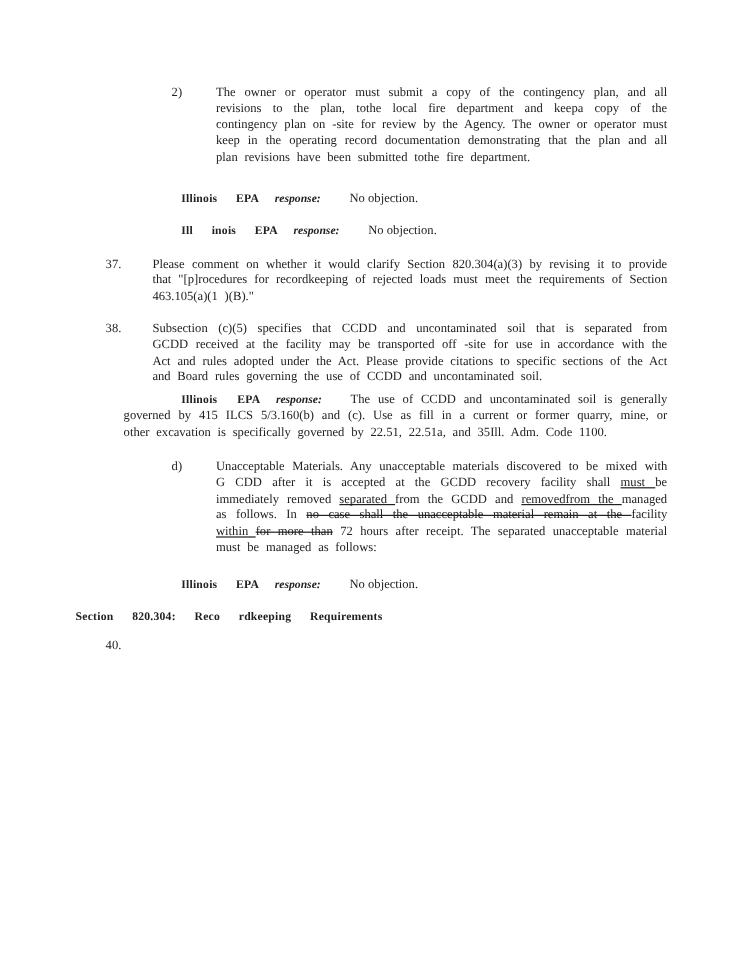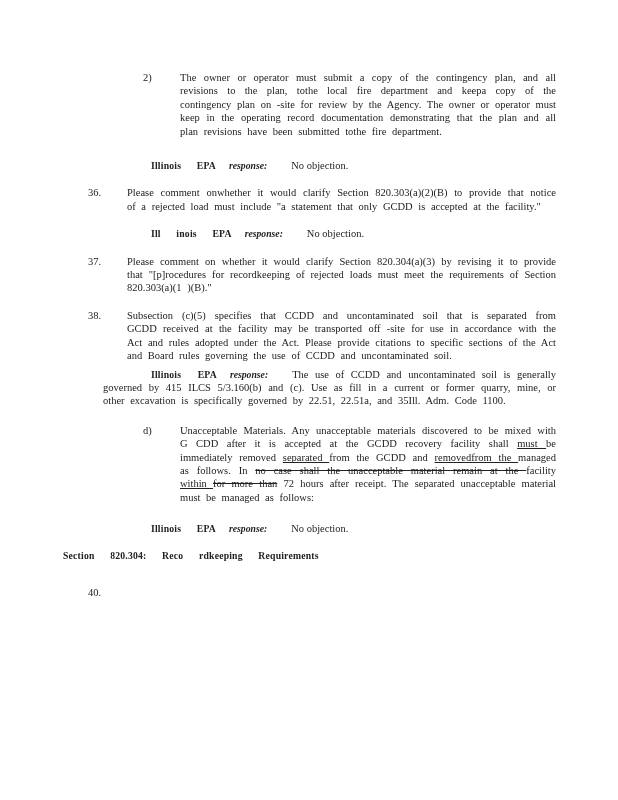--- a/index.html
+++ b/index.html
@@ -51,52 +51,48 @@
   
   .u { text-decoration:underline; text-decoration-skip-ink:none; }
   .s { text-decoration:line-through; }
 
   
   .gap-21 { margin-top:21px; }
   .gap-18 { margin-top:18px; }
   .gap-16 { margin-top:16px; }
   .gap-14 { margin-top:14px; }
   .gap-13 { margin-top:13px; }
-  .gap-12 { margin-top:24px; }
+  .gap-12 { margin-top:11px; }
   .gap-5  { margin-top:5px; }
   .gap-28 { margin-top:28px; }
 </style>
 </head>
 <body>
 
 <div class="page">
   <div class="content">
 
     <div class="subitem block">
       <span class="sub-label">2)</span>
       <span class="sub-body">The owner or operator must submit a copy of the contingency plan, and all revisions to the plan, tothe local fire department and keepa copy of the contingency plan on -site for review by the Agency. The owner or operator must keep in the operating record documentation demonstrating that the plan and all plan revisions have been submitted tothe fire department.</span>
     </div>
 
     <div class="response gap-21">
       <span class="resp-agency">Illinois EPA</span><span class="resp-word">response:</span><span class="resp-text">No objection.</span>
     </div>
 
 
-    <div class="item gap-14">
-      <span class="item-num">36.</span>
-      <span class="item-body">Please comment onwhether it would clarify Section 820.303(a)(2)(B) to provide that notice of a rejected load must include "a statement that only GCDD is accepted at the facility."</span>
-    </div>
 
     <div class="response gap-14">
       <span class="resp-agency">Ill inois EPA</span><span class="resp-word">response:</span><span class="resp-text">No objection.</span>
     </div>
 
     <div class="item gap-14">
       <span class="item-num">37.</span>
-      <span class="item-body">Please comment on whether it would clarify Section 820.304(a)(3) by revising it to provide that "[p]rocedures for recordkeeping of rejected loads must meet the requirements of Section 820.303(a)(1 )(B)."</span>
+      <span class="item-body">Please comment on whether it would clarify Section 820.304(a)(3) by revising it to provide that "[p]rocedures for recordkeeping of rejected loads must meet the requirements of Section 463.105(a)(1 )(B)."</span>
     </div>
 
 
     <div class="item gap-14">
       <span class="item-num">38.</span>
       <span class="item-body">Subsection (c)(5) specifies that CCDD and uncontaminated soil that is separated from GCDD received at the facility may be transported off -site for use in accordance with the Act and rules adopted under the Act. Please provide citations to specific sections of the Act and Board rules governing the use of CCDD and uncontaminated soil.</span>
     </div>
 
     <div class="response-para gap-5">
       <span class="resp-agency">Illinois EPA</span><span class="resp-word">response:</span><span class="resp-text">The use of CCDD and uncontaminated soil is generally governed by 415 ILCS 5/3.160(b) and (c). Use as fill in a current or former quarry, mine, or other excavation is specifically governed by 22.51, 22.51a, and 35Ill. Adm. Code 1100.</span>

